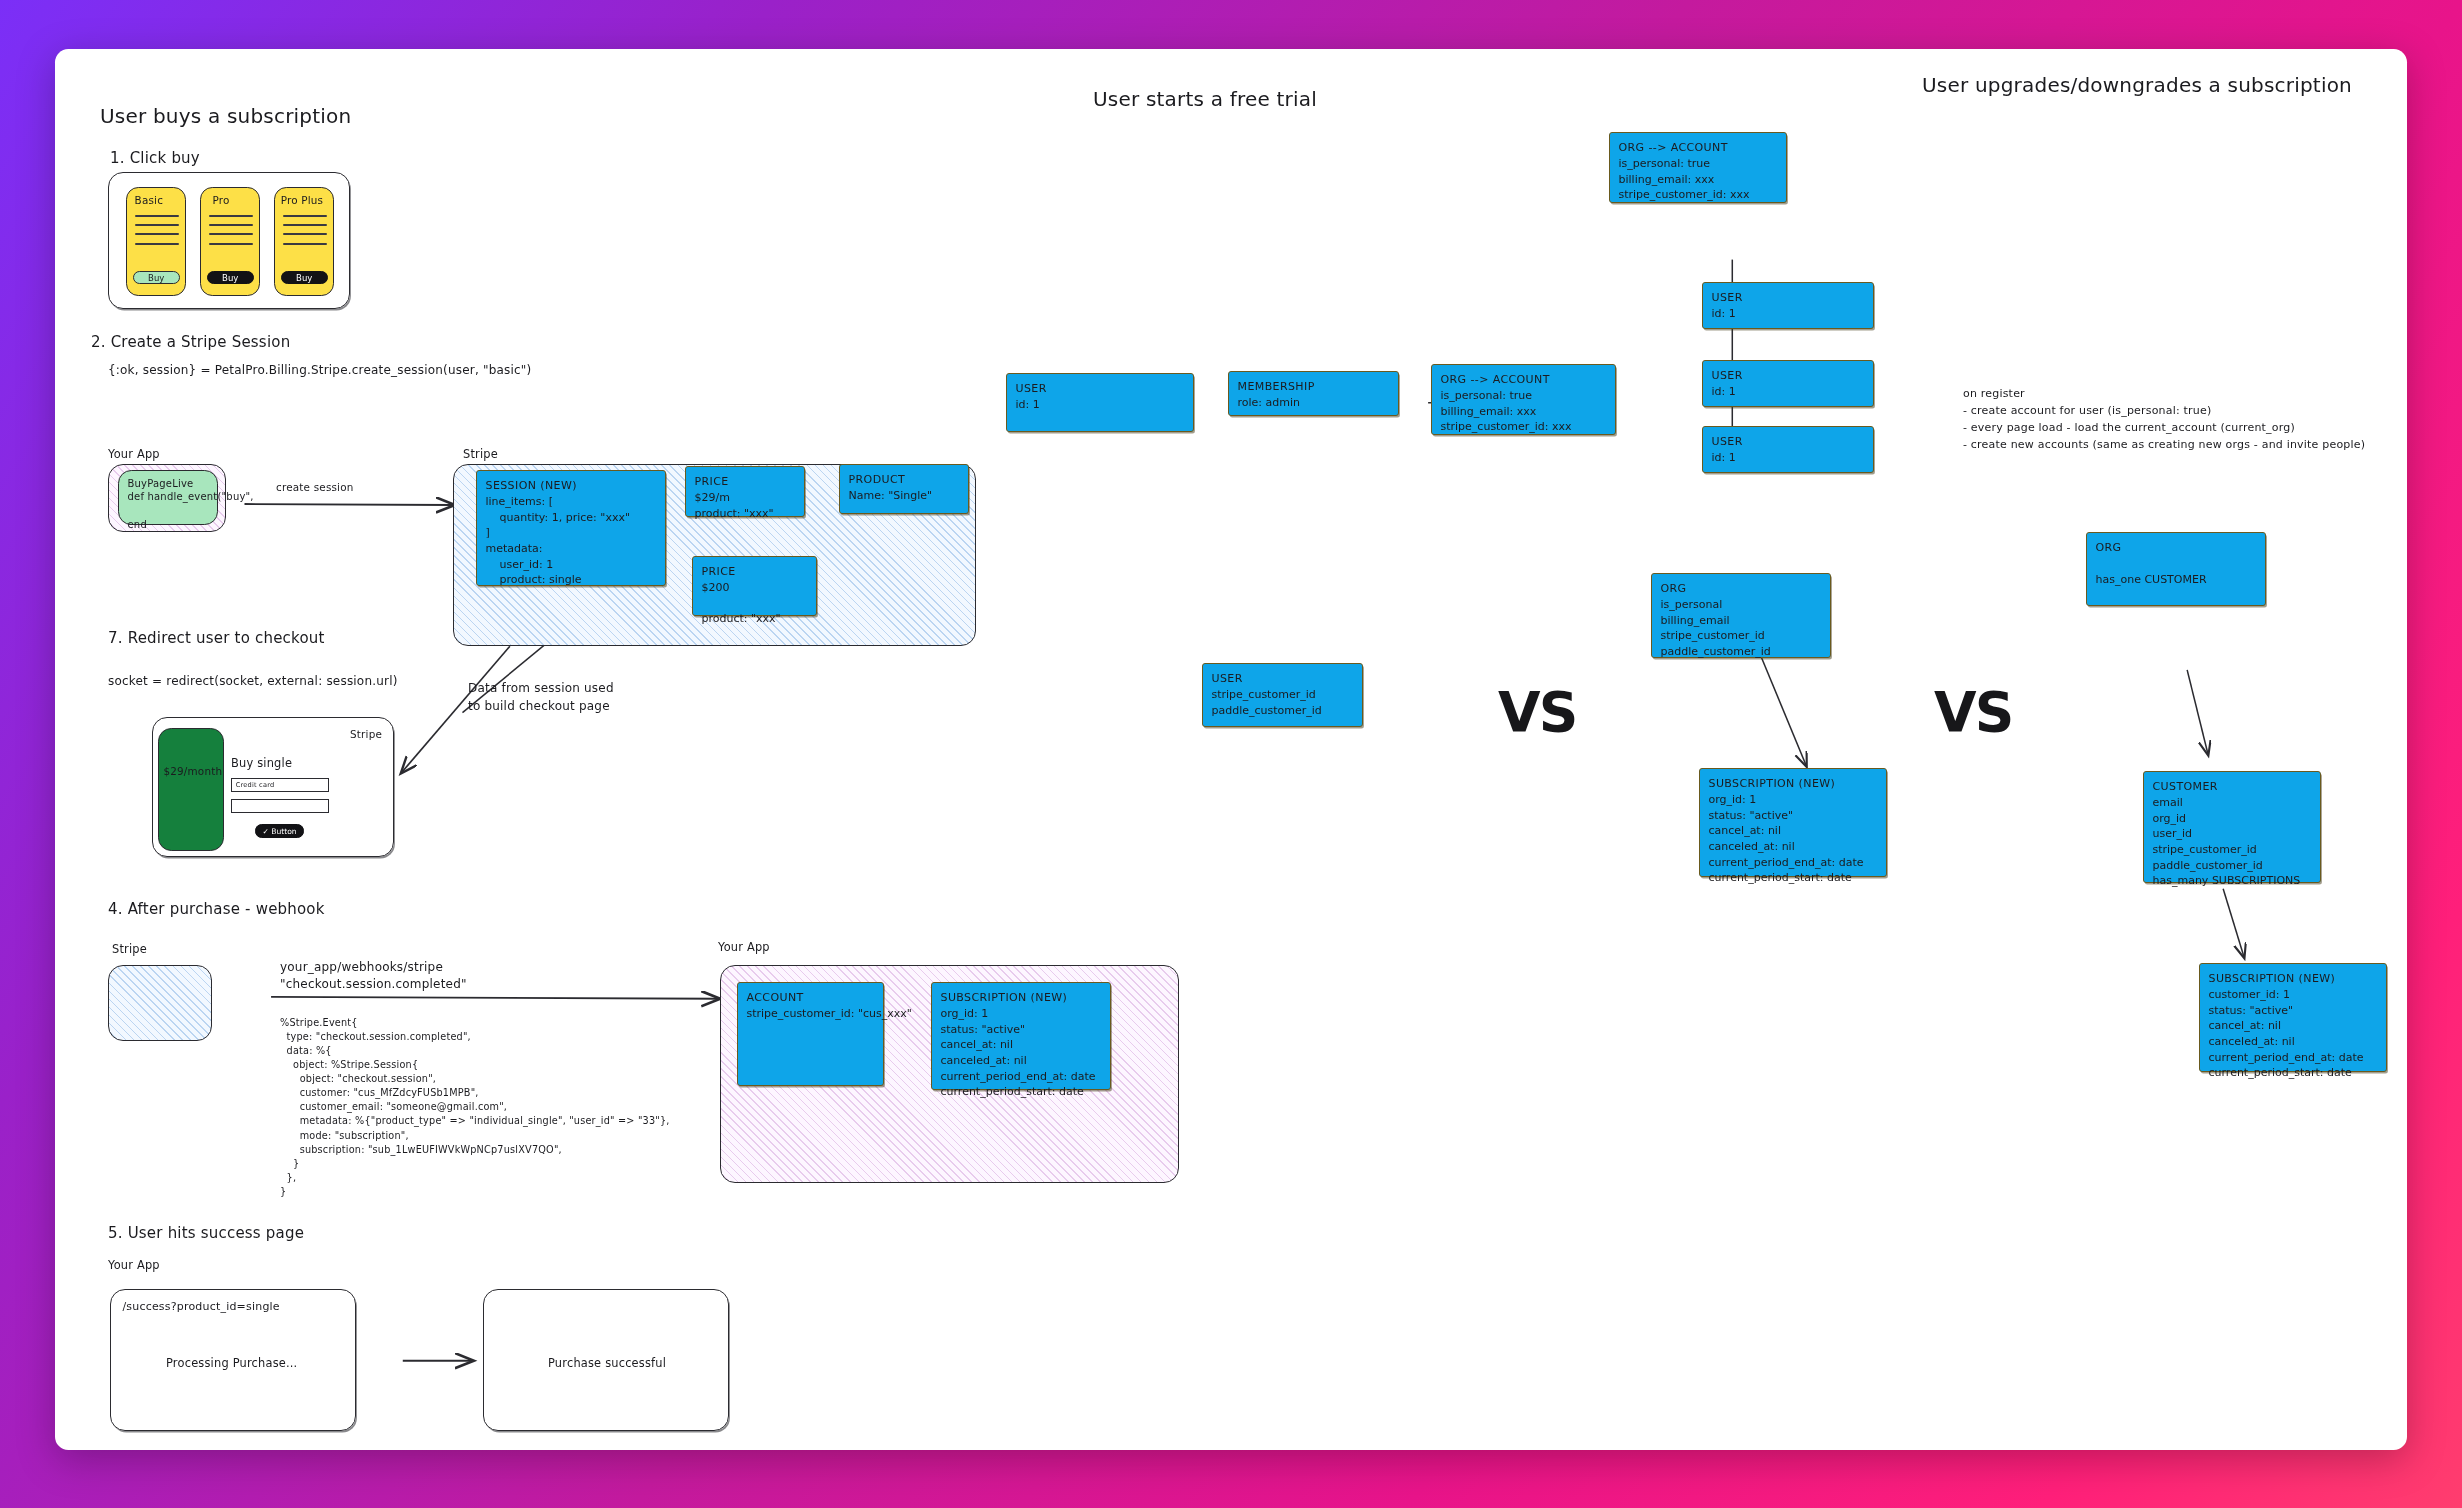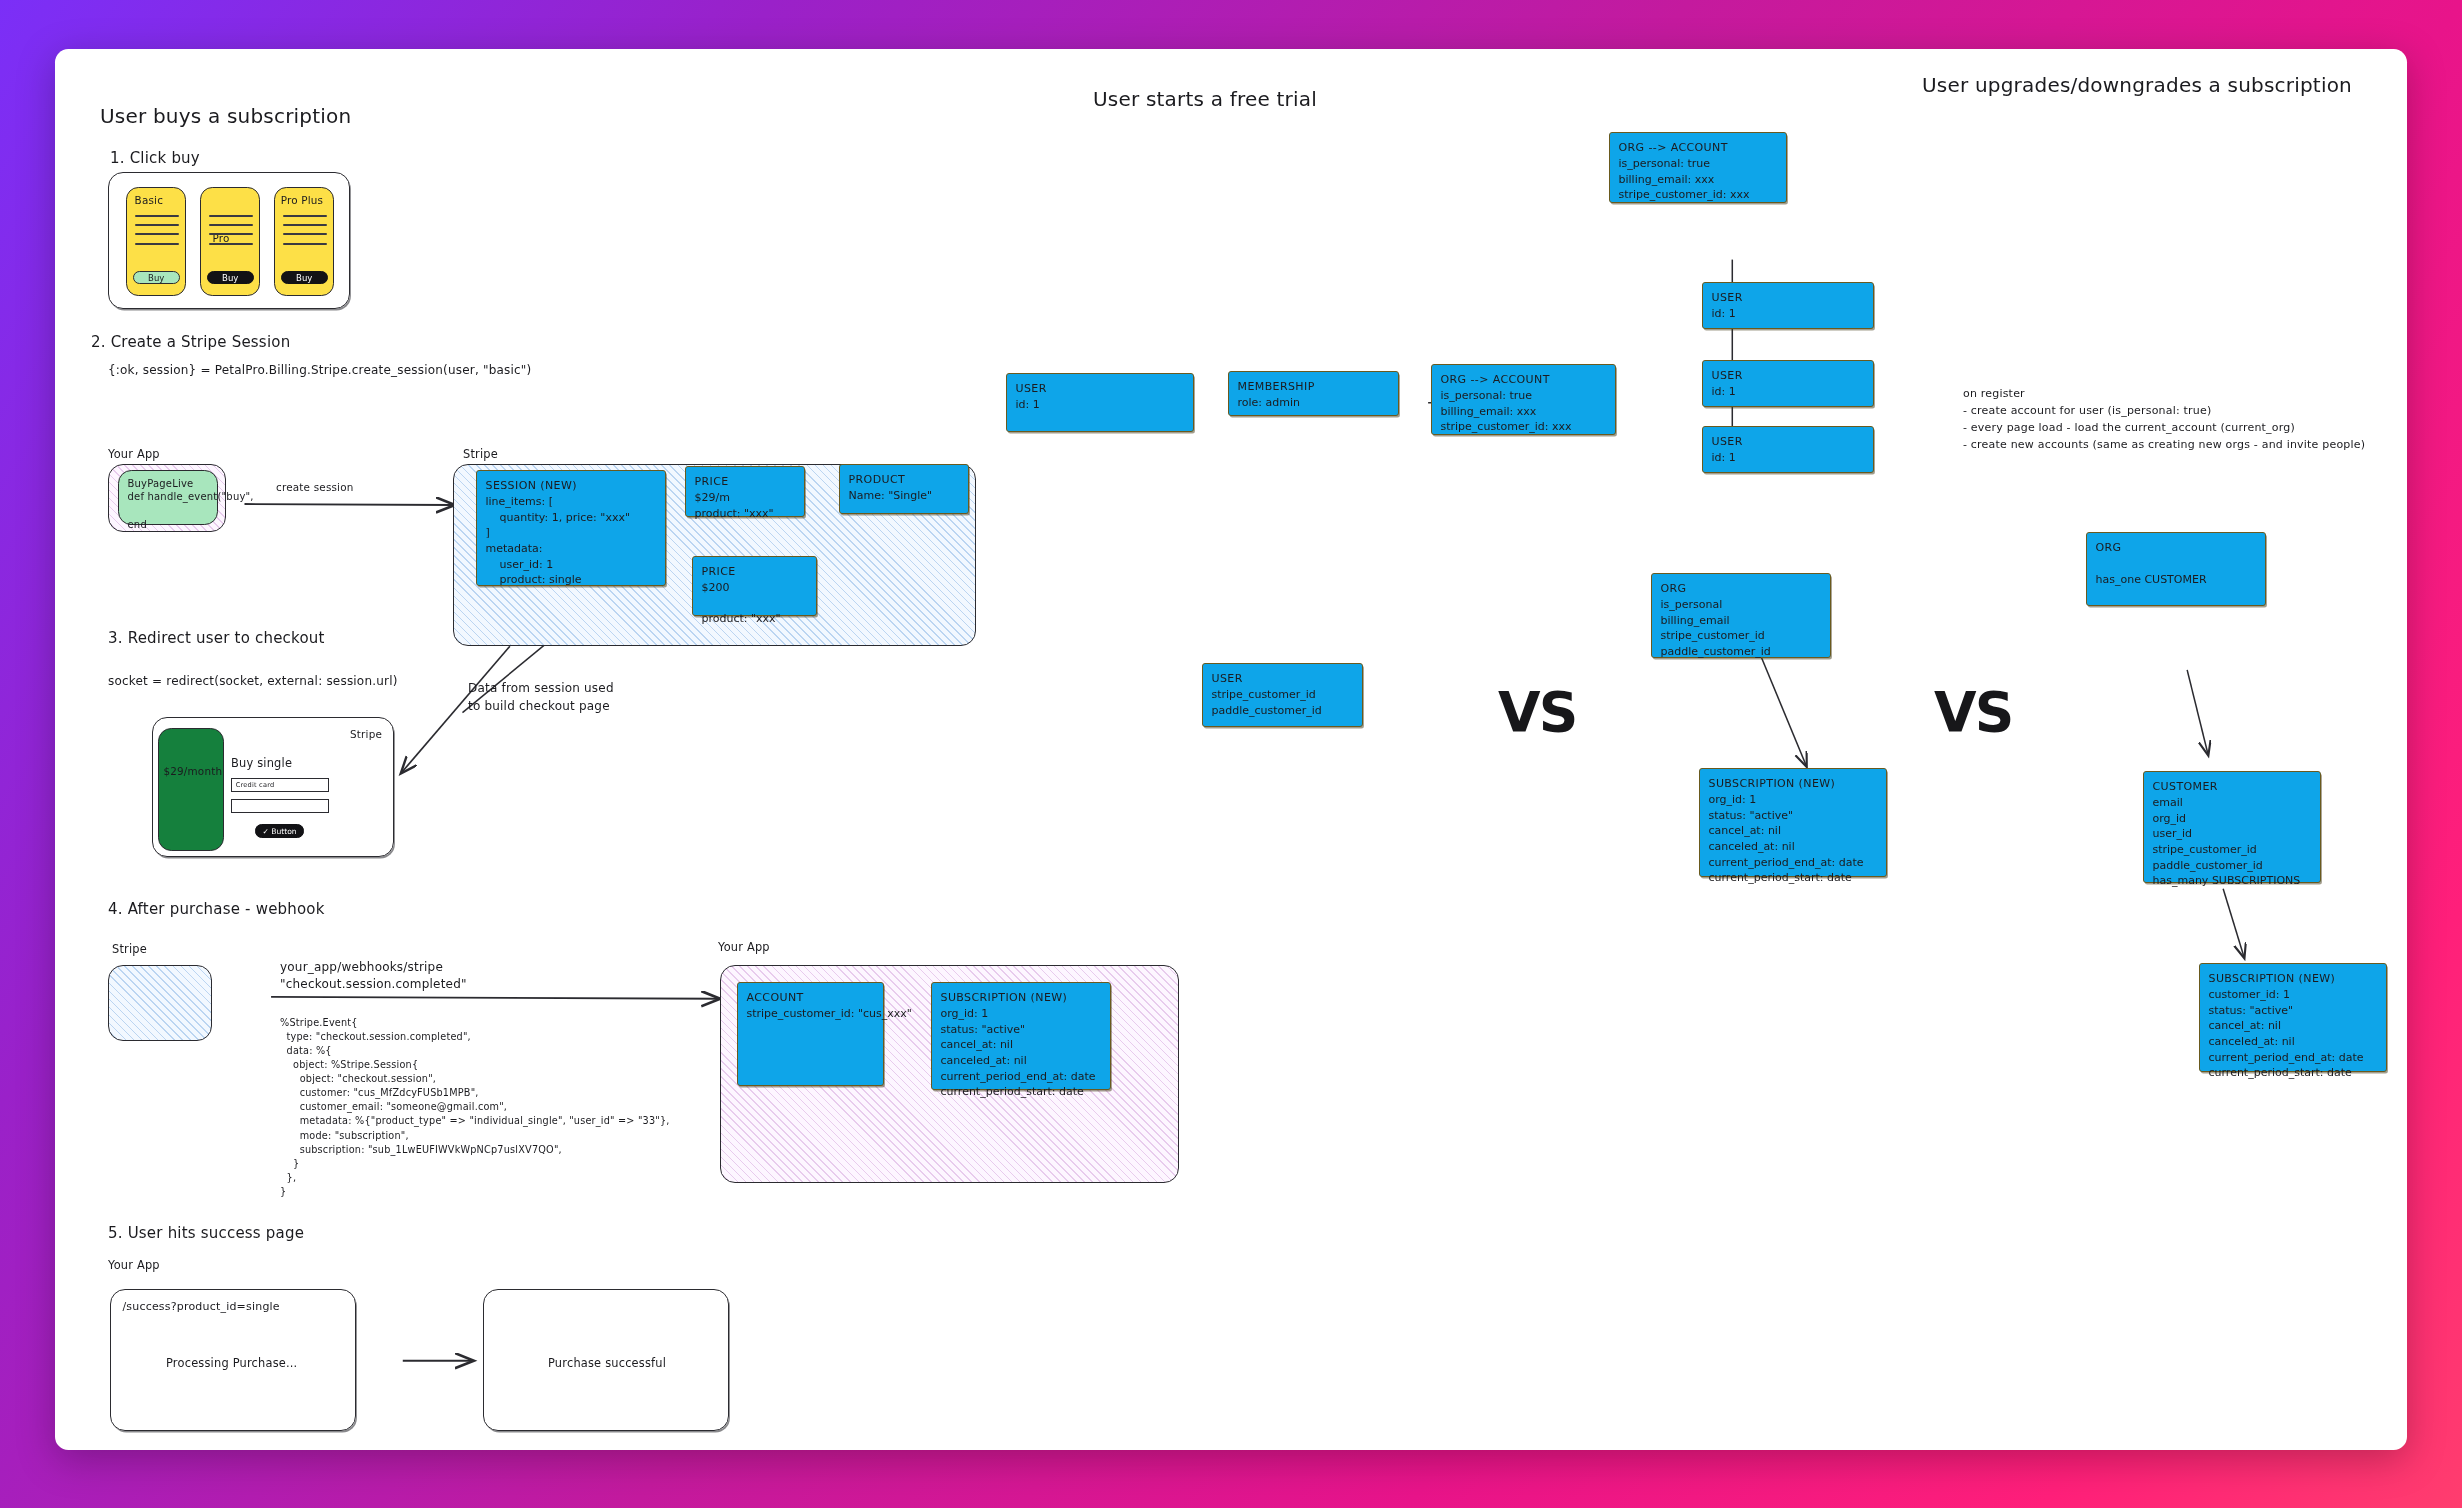--- a/index.html
+++ b/index.html
@@ -124,21 +124,21 @@
   <div class="abs sketch dbl" style="left:53px;top:123px;width:242px;height:137px;">
     <div class="abs whitecard" style="left:17px;top:14.2px;width:60px;height:109px;">
       <div class="abs hand" style="left:7.6px;top:5.7px;font-size:10.4px;">Basic</div>
       <div class="abs line" style="left:7.6px;top:26.5px;width:44px;"></div>
       <div class="abs line" style="left:7.6px;top:36px;width:44px;"></div>
       <div class="abs line" style="left:7.6px;top:45px;width:44px;"></div>
       <div class="abs line" style="left:7.6px;top:55px;width:44px;"></div>
       <div class="abs green-btn" style="left:5.7px;top:83px;width:47px;height:13.3px;">Buy</div>
     </div>
     <div class="abs whitecard" style="left:91px;top:14.2px;width:60px;height:109px;">
-      <div class="abs hand" style="left:11.4px;top:5.7px;font-size:10.4px;margin-top:38px;">Pro</div>
+      <div class="abs hand" style="left:11.4px;top:5.7px;font-size:10.4px;">Pro</div>
       <div class="abs line" style="left:7.6px;top:26.5px;width:44px;"></div>
       <div class="abs line" style="left:7.6px;top:36px;width:44px;"></div>
       <div class="abs line" style="left:7.6px;top:45px;width:44px;"></div>
       <div class="abs line" style="left:7.6px;top:55px;width:44px;"></div>
       <div class="abs dark-btn" style="left:5.7px;top:83px;width:47px;height:13.3px;">Buy</div>
     </div>
     <div class="abs whitecard" style="left:165px;top:14.2px;width:60px;height:109px;">
       <div class="abs hand" style="left:5.7px;top:5.7px;font-size:10.4px;">Pro Plus</div>
       <div class="abs line" style="left:7.6px;top:26.5px;width:44px;"></div>
       <div class="abs line" style="left:7.6px;top:36px;width:44px;"></div>
@@ -185,21 +185,21 @@
     <div class="nt">$200
 
 product: "xxx"</div>
   </div>
 
   <div class="abs note" style="left:784px;top:415px;width:130px;height:50px;">
     <div class="nh">PRODUCT</div>
     <div class="nt">Name: "Single"</div>
   </div>
 
-  <div class="abs hand step" style="left:53px;top:580px;">3. Redirect user to checkout</div>
+  <div class="abs hand step" style="left:53px;top:580px;">7. Redirect user to checkout</div>
   <div class="abs hand code" style="left:53px;top:624px;">socket = redirect(socket, external: session.url)</div>
   <div class="abs hand code" style="left:413px;top:630px;font-size:12px;line-height:1.5;">Data from session used
 to build checkout page</div>
 
   <div class="abs sketch dbl" style="left:97px;top:668px;width:242px;height:140px;">
     <div class="abs hand smalllabel" style="left:197px;top:9.5px;font-size:10.4px;">Stripe</div>
     <div class="abs grey-box" style="left:4.7px;top:9.5px;width:66px;height:123px;">
       <div class="abs hand" style="left:4.7px;top:36px;font-size:10.4px;">$29/month</div>
     </div>
     <div class="abs hand" style="left:78px;top:38px;font-size:11.4px;">Buy single</div>

